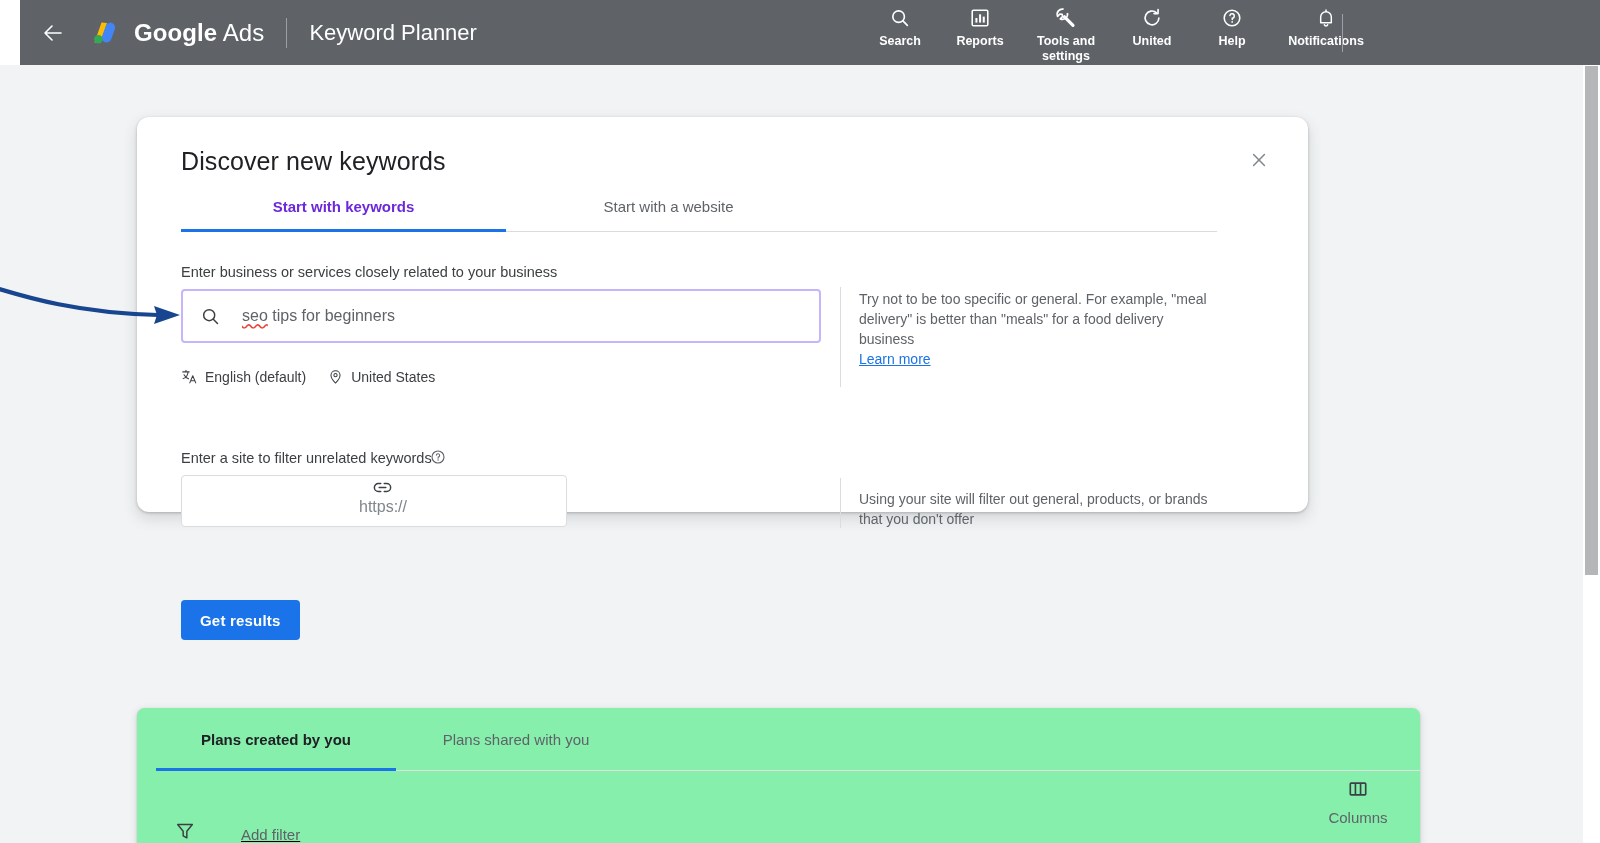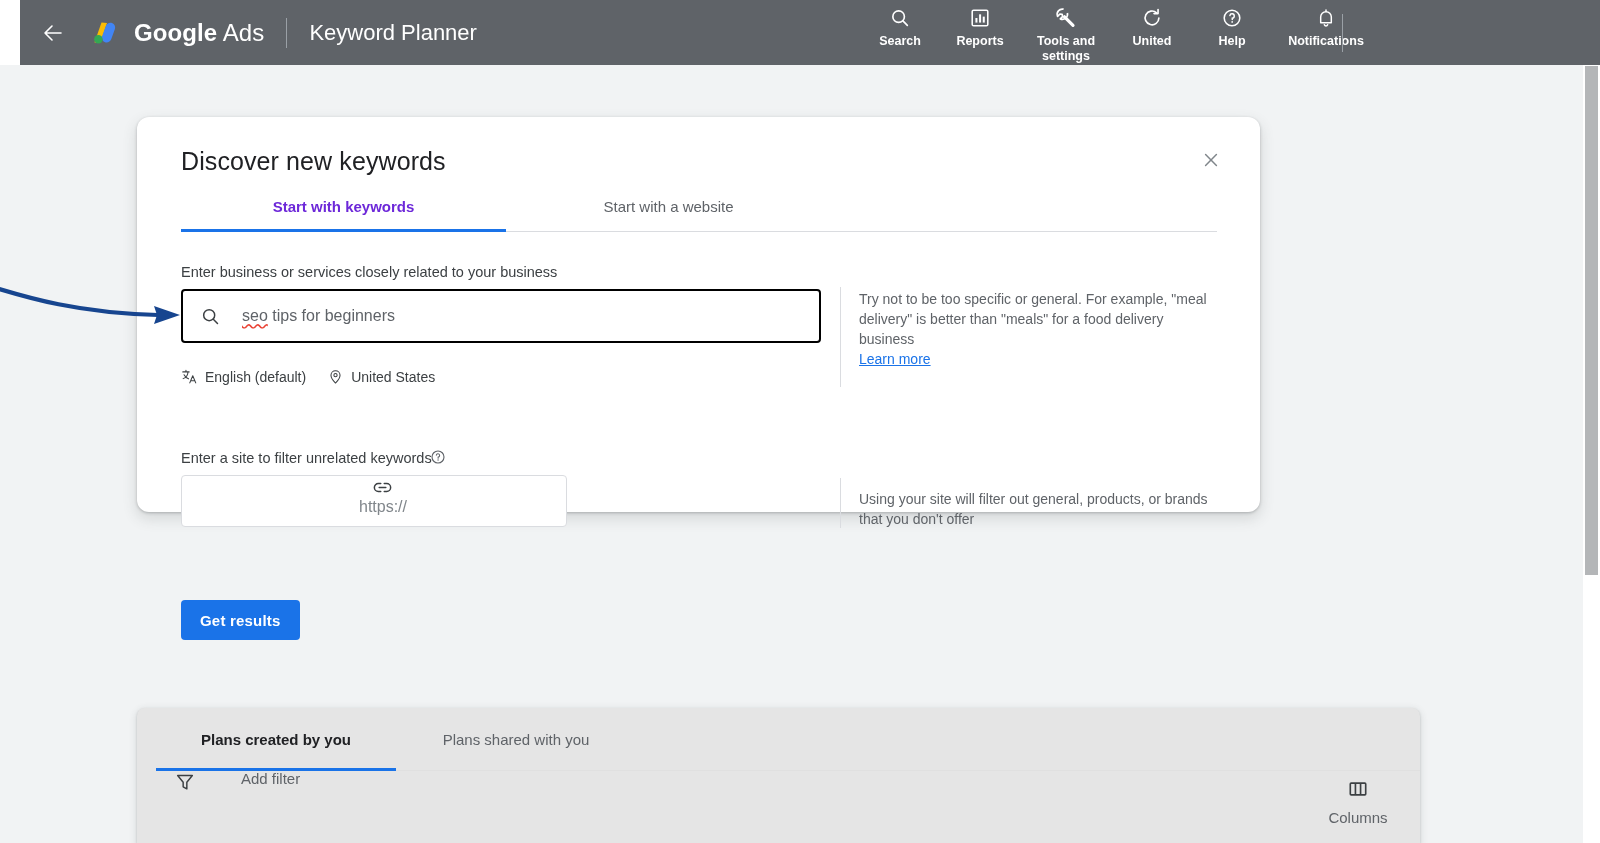--- a/index.html
+++ b/index.html
@@ -134,20 +134,21 @@
   
   .dialog {
     position: absolute;
     top: 117px;
     left: 137px;
     width: 1123px;
     height: 395px;
     background: #ffffff;
     border-radius: 12px;
     box-shadow: 0 1px 3px rgba(60,64,67,.30), 0 6px 14px 1px rgba(60,64,67,.15);
+    padding-left: 48px;
   }
   .dialog-title {
     position: absolute;
     top: 30px; left: 44px;
     font-size: 25px;
     color: #202124;
     letter-spacing: 0.1px;
   }
   .dialog-close {
     position: absolute;
@@ -200,21 +201,21 @@
     color: #3c4043;
   }
   #kw-label { top: 147px; left: 44px; }
 
   .kw-input-wrap {
     position: absolute;
     top: 172px;
     left: 44px;
     width: 640px;
     height: 54px;
-    border: 2px solid #000000;
+    border: 2px solid #c4b5fd;
     border-radius: 4px;
     box-sizing: border-box;
     display: flex;
     align-items: center;
     background: #fff;
     cursor: text;
   }
   .kw-input-wrap .sicon {
     margin-left: 16px;
     width: 22px; height: 22px;
@@ -352,21 +353,21 @@
     font-family: "Liberation Sans", sans-serif;
   }
 
   
   .bottom-card {
     position: absolute;
     top: 708px;
     left: 137px;
     width: 1283px;
     height: 135px;
-    background: #e5e5e5;
+    background: #86efac;
     border-radius: 8px 8px 0 0;
     box-shadow: 0 1px 2px rgba(60,64,67,.25), 0 2px 6px 2px rgba(60,64,67,.10);
     overflow: hidden;
   }
   .plan-tabs {
     position: absolute;
     top: 0; left: 19px;
     width: 1264px;
     height: 62px;
     border-bottom: 1px solid #e0e0e0;
@@ -398,21 +399,22 @@
     height: 3px;
     background: #1a73e8;
   }
   .filter-row {
     position: absolute;
     top: 62px;
     left: 0;
     width: 1283px;
     height: 73px;
     display: flex;
-    align-items: flex-start;
+    align-items: flex-end;
+    text-decoration: underline;
   }
   .filter-icon {
     margin-left: 36px;
     width: 24px; height: 24px;
     display: flex; align-items: center; justify-content: center;
     cursor: pointer;
   }
   .add-filter-label {
     margin-left: 44px;
     font-size: 15px;

